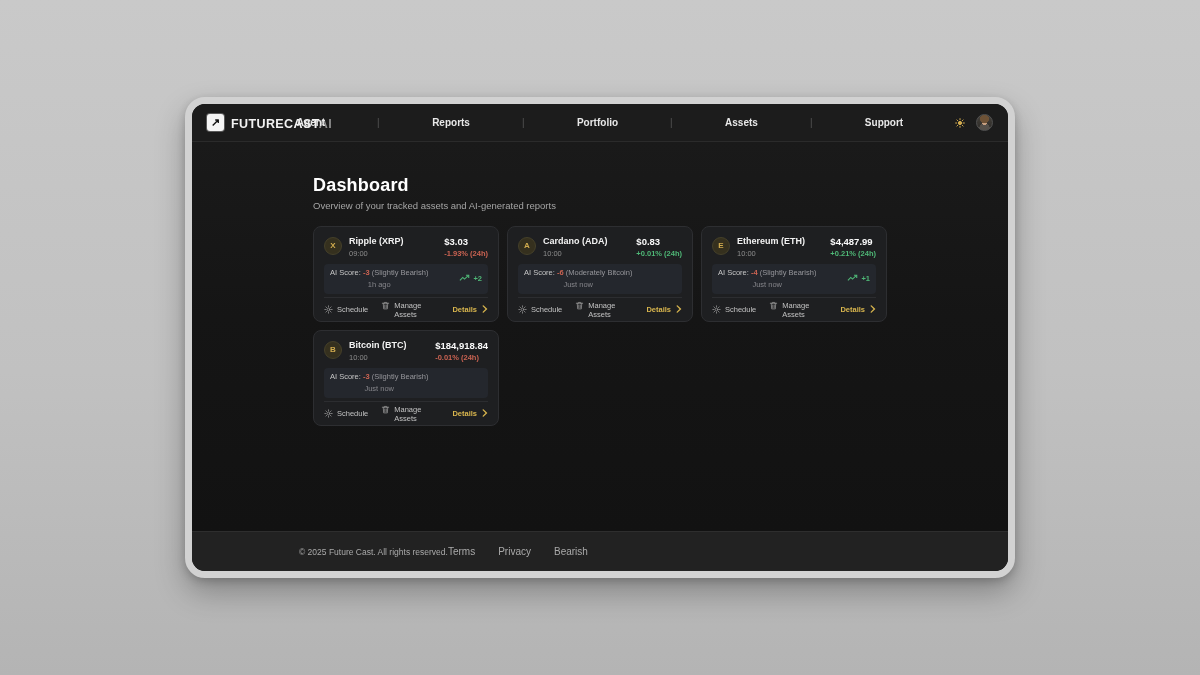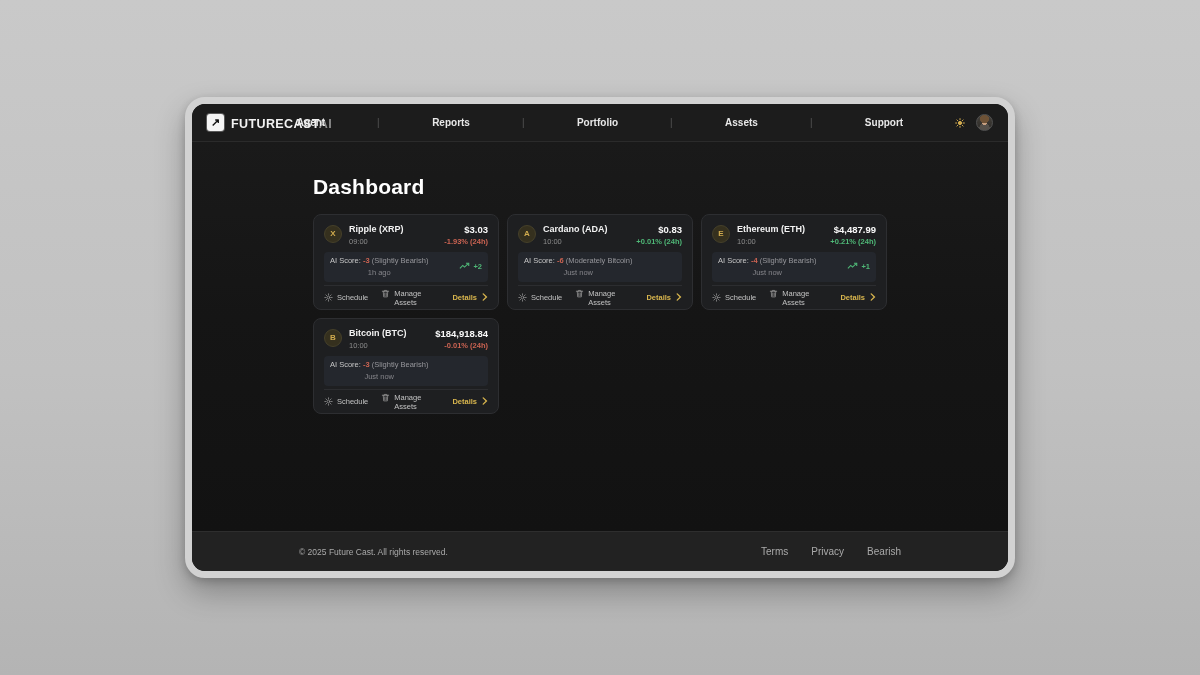--- a/index.html
+++ b/index.html
@@ -39,37 +39,37 @@
     background:
       radial-gradient(circle at 50% 26%, #6e5236 0 32%, rgba(0,0,0,0) 33%),
       radial-gradient(circle at 50% 48%, #c79f80 0 26%, rgba(0,0,0,0) 27%),
       radial-gradient(circle at 50% 88%, #55504a 0 34%, rgba(0,0,0,0) 35%),
       linear-gradient(180deg,#45413b,#2c2a27);
     border:1px solid #525252;
   }
   
   .app-main { flex:1 1 auto; background:linear-gradient(180deg,#1a1a1a 0%,#151515 45%,#121212 100%); }
   .container { width:574px; margin:0 auto; padding-top:33px; }
-  .page-title { margin:0; font-size:21px; font-weight:700; color:#ffffff; letter-spacing:.2px; }
+  .page-title { margin:0; font-size:18px; font-weight:700; color:#ffffff; letter-spacing:.2px; }
   .page-subtitle { margin:4px 0 0; font-size:9.5px; color:#a5a5a5; }
   .cards-grid { margin-top:15px; display:grid; grid-template-columns:repeat(3,186px); gap:8px; }
   
   .card {
     width:186px; height:96px; background:#1e1f21; border:1px solid #2d2e31;
     border-radius:8px; padding:9px 10px 0; display:flex; flex-direction:column;
   }
   .card-top { display:flex; align-items:flex-start; gap:7px; }
   .coin-avatar {
     flex:0 0 18px; width:18px; height:18px; border-radius:50%;
     background:#35301e; border:1px solid #45402a; color:#d0ab4e;
     font-size:8px; font-weight:700; line-height:16px; text-align:center; margin-top:1px;
   }
   .coin-name { font-size:9px; font-weight:700; color:#f2f2f2; line-height:11px; }
   .coin-time { font-size:7.5px; color:#8d8d8d; margin-top:2px; }
-  .price-block { margin-left:auto; text-align:right; }
+  .price-block { margin-left:auto; }
   .price { font-size:9.5px; font-weight:700; color:#fafafa; line-height:11px; }
   .price-change { font-size:7.5px; margin-top:2px; font-weight:600; }
   .pos { color:#4fb877; }
   .neg { color:#cb6352; }
   .ai-band {
     margin-top:6px; background:#24272d; border-radius:4px; padding:4px 6px 5px;
     display:flex; align-items:center;
   }
   .ai-line { font-size:7.5px; color:#c6c6c6; line-height:9px; }
   .ai-score { font-weight:700; }
@@ -78,21 +78,21 @@
   .trend-delta { margin-left:auto; display:flex; align-items:center; gap:3px; font-size:7.5px; font-weight:700; color:#4fb877; }
   .card-actions {
     margin-top:auto; border-top:1px solid #2c2d30; height:24px;
     display:flex; align-items:center; gap:13px;
   }
   .action { display:flex; gap:4px; font-size:7.5px; color:#c2c2c2; cursor:pointer; }
   .action .ic { line-height:0; }
   .details-link { margin-left:auto; display:flex; align-items:center; gap:5px; font-size:7.5px; font-weight:700; color:#d9b64e; cursor:pointer; }
   
   .app-footer { flex:0 0 40px; background:#222222; border-top:1px solid #2e2e2e; display:flex; align-items:center; }
-  .footer-inner { width:602px; margin:0 auto; display:flex; align-items:center; justify-content:space-between; }
+  .footer-inner { width:602px; margin:0 auto; display:flex; align-items:center; }
   .copyright { font-size:8.5px; color:#aaaaaa; }
   .footer-links { display:flex; gap:23px; }
   .footer-link { font-size:10px; color:#aaaaaa; cursor:pointer; }
 </style>
 </head>
 <body>
 
 <div>
   <div class="app-window">
 
@@ -123,20 +123,21 @@
             <path d="M12 1.5v2.5M12 20v2.5M1.5 12H4M20 12h2.5M4.6 4.6l1.8 1.8M17.6 17.6l1.8 1.8M19.4 4.6l-1.8 1.8M6.4 17.6l-1.8 1.8"></path>
           </svg>
         </span>
         <span class="avatar"></span>
       </div>
     </header>
 
     <main class="app-main">
       <div class="container">
         <h1 class="page-title">Dashboard</h1>
+        <p class="page-subtitle">Overview of your tracked assets and AI-generated reports</p>
         <div class="cards-grid">
             <div class="card">
     <div class="card-top">
       <div class="coin-avatar">X</div>
       <div>
         <div class="coin-name">Ripple (XRP)</div>
         <div class="coin-time">09:00</div>
       </div>
       <div class="price-block">
         <div class="price">$3.03</div>

